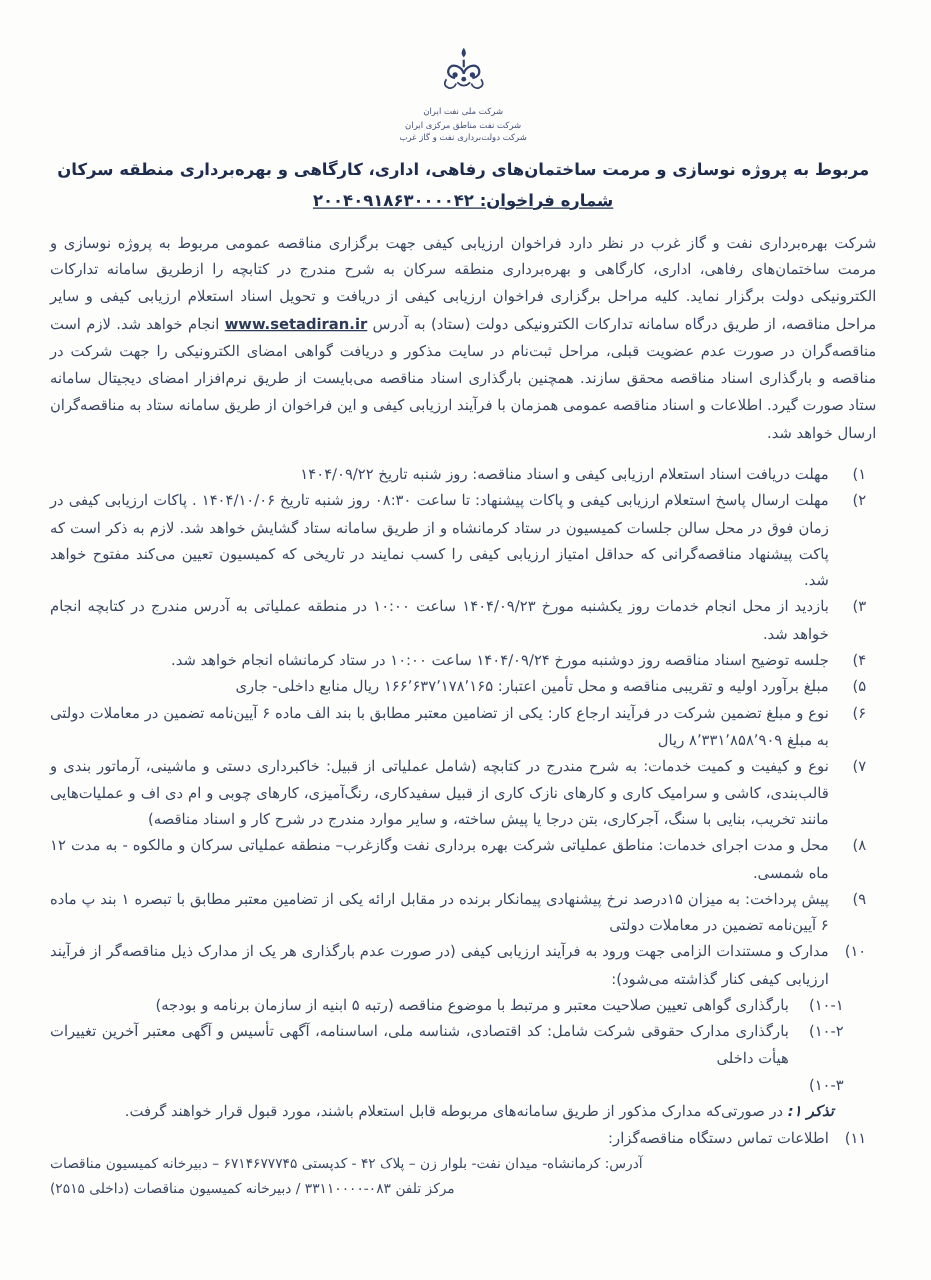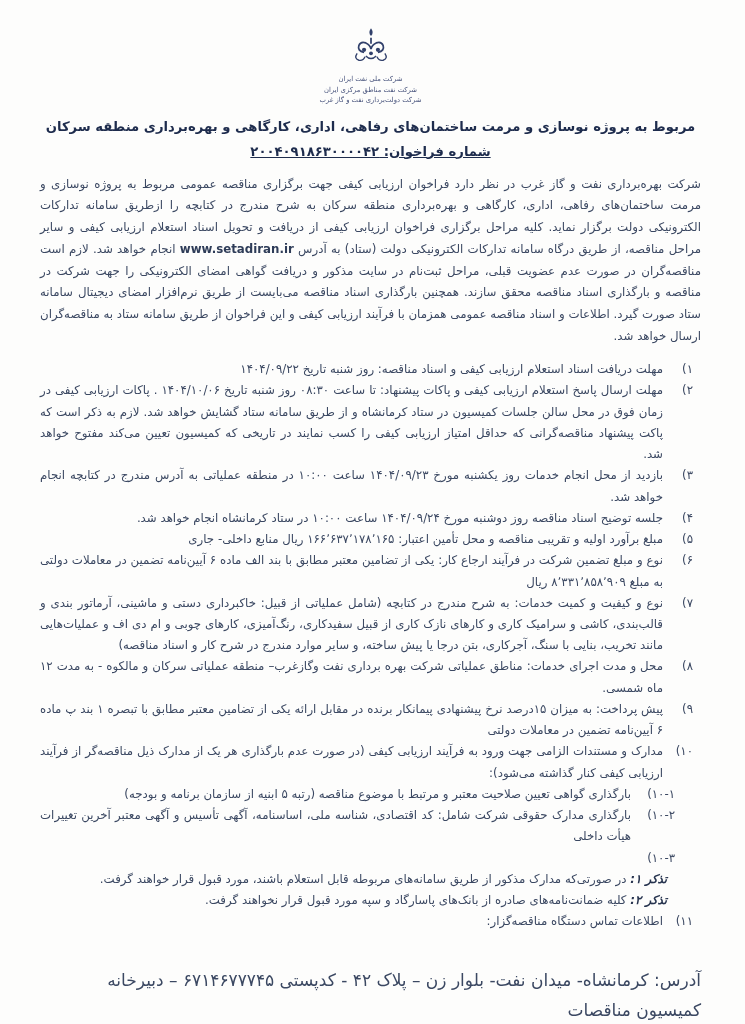--- a/index.html
+++ b/index.html
@@ -6,51 +6,51 @@
   .page{
     position:relative;
     width:745px;height:1024px;
     margin:0 auto;
     background:#fdfdfc;
     overflow:hidden;
     font-family:"DejaVu Sans", sans-serif;
     color:#3b4862;
     direction:rtl;
     box-sizing:border-box;
-    padding:26px 44px 0 40px;
+    padding:36px 44px 0 40px;
   }
   
   .logo-wrap{display:flex;flex-direction:column;align-items:center;margin-bottom:8px;}
   .logo-svg{width:52px;height:46px;display:block;}
   .org-lines{display:flex;flex-direction:column;align-items:center;margin-top:2px;}
   .org-line{font-size:6.8px;line-height:1.55;color:#46527b;white-space:nowrap;}
   
   .hdr{ text-align:center; font-weight:bold; color:#1e2c4d; }
   .hdr-line{font-size:13.2px;line-height:1.9;}
   .hdr-underline{text-decoration:underline;display:inline-block;}
   
   .intro{
     margin-top:10px;
     font-size:11.8px;
     line-height:1.84;
     text-align:justify;
     color:#3b4862;
   }
-  .site-link{font-weight:bold;direction:ltr;unicode-bidi:embed;color:#2e3c58;}
+  .site-link{font-weight:bold;text-decoration:underline;direction:ltr;unicode-bidi:embed;color:#2e3c58;}
   
   .list{margin-top:6px;font-size:11.8px;line-height:1.8;}
   .li{display:flex;align-items:flex-start;padding-right:8px;}
   .li .num{min-width:30px;flex-shrink:0;}
   .li .txt{flex:1;text-align:justify;}
   .li.sub{padding-right:26px;}
   .li.sub .num{min-width:44px;}
   .note{padding-right:34px;text-align:justify;}
   .note .note-label{font-weight:bold;color:#27344f;font-style:italic;}
   
-  .contact-center{text-align:right;font-size:17px;line-height:1.8;margin-top:32px;}
+  .contact-center{text-align:left;font-size:11px;line-height:1.8;}
 </style>
 </head>
 <body>
 
 <div class="page">
 
   <div class="logo-wrap">
     <svg class="logo-svg" viewBox="0 0 60 52" aria-hidden="true">
       <g fill="none" stroke="#31406b" stroke-width="2">
         <path d="M30 13 L30 20"></path>
@@ -139,21 +139,20 @@
       <span class="num">۱۰-۲)</span>
       <div class="txt">بارگذاری مدارک حقوقی شرکت شامل: کد اقتصادی، شناسه ملی، اساسنامه، آگهی تأسیس و آگهی معتبر آخرین تغییرات هیأت داخلی</div>
     </div>
 
     <div class="li sub">
       <span class="num">۱۰-۳)</span>
     </div>
 
     <div class="note"><span class="note-label">تذکر ۱:</span><span> در صورتی‌که مدارک مذکور از طریق سامانه‌های مربوطه قابل استعلام باشند، مورد قبول قرار خواهند گرفت.</span></div>
 
-    <div class="note"><span class="note-label">تذکر ۲:</span><span> کلیه ضمانت‌نامه‌های صادره از بانک‌های پاسارگاد و سپه مورد قبول قرار نخواهند گرفت.</span></div>
 
     <div class="li">
       <span class="num">۱۱)</span>
       <div class="txt">اطلاعات تماس دستگاه مناقصه‌گزار:</div>
     </div>
 
     <div class="contact-center">آدرس: کرمانشاه- میدان نفت- بلوار زن – پلاک ۴۲ - کدپستی ۶۷۱۴۶۷۷۷۴۵ – دبیرخانه کمیسیون مناقصات</div>
     <div class="contact-center">مرکز تلفن ۰۸۳-۳۳۱۱۰۰۰۰ / دبیرخانه کمیسیون مناقصات (داخلی ۲۵۱۵)</div>
 
   </div>

